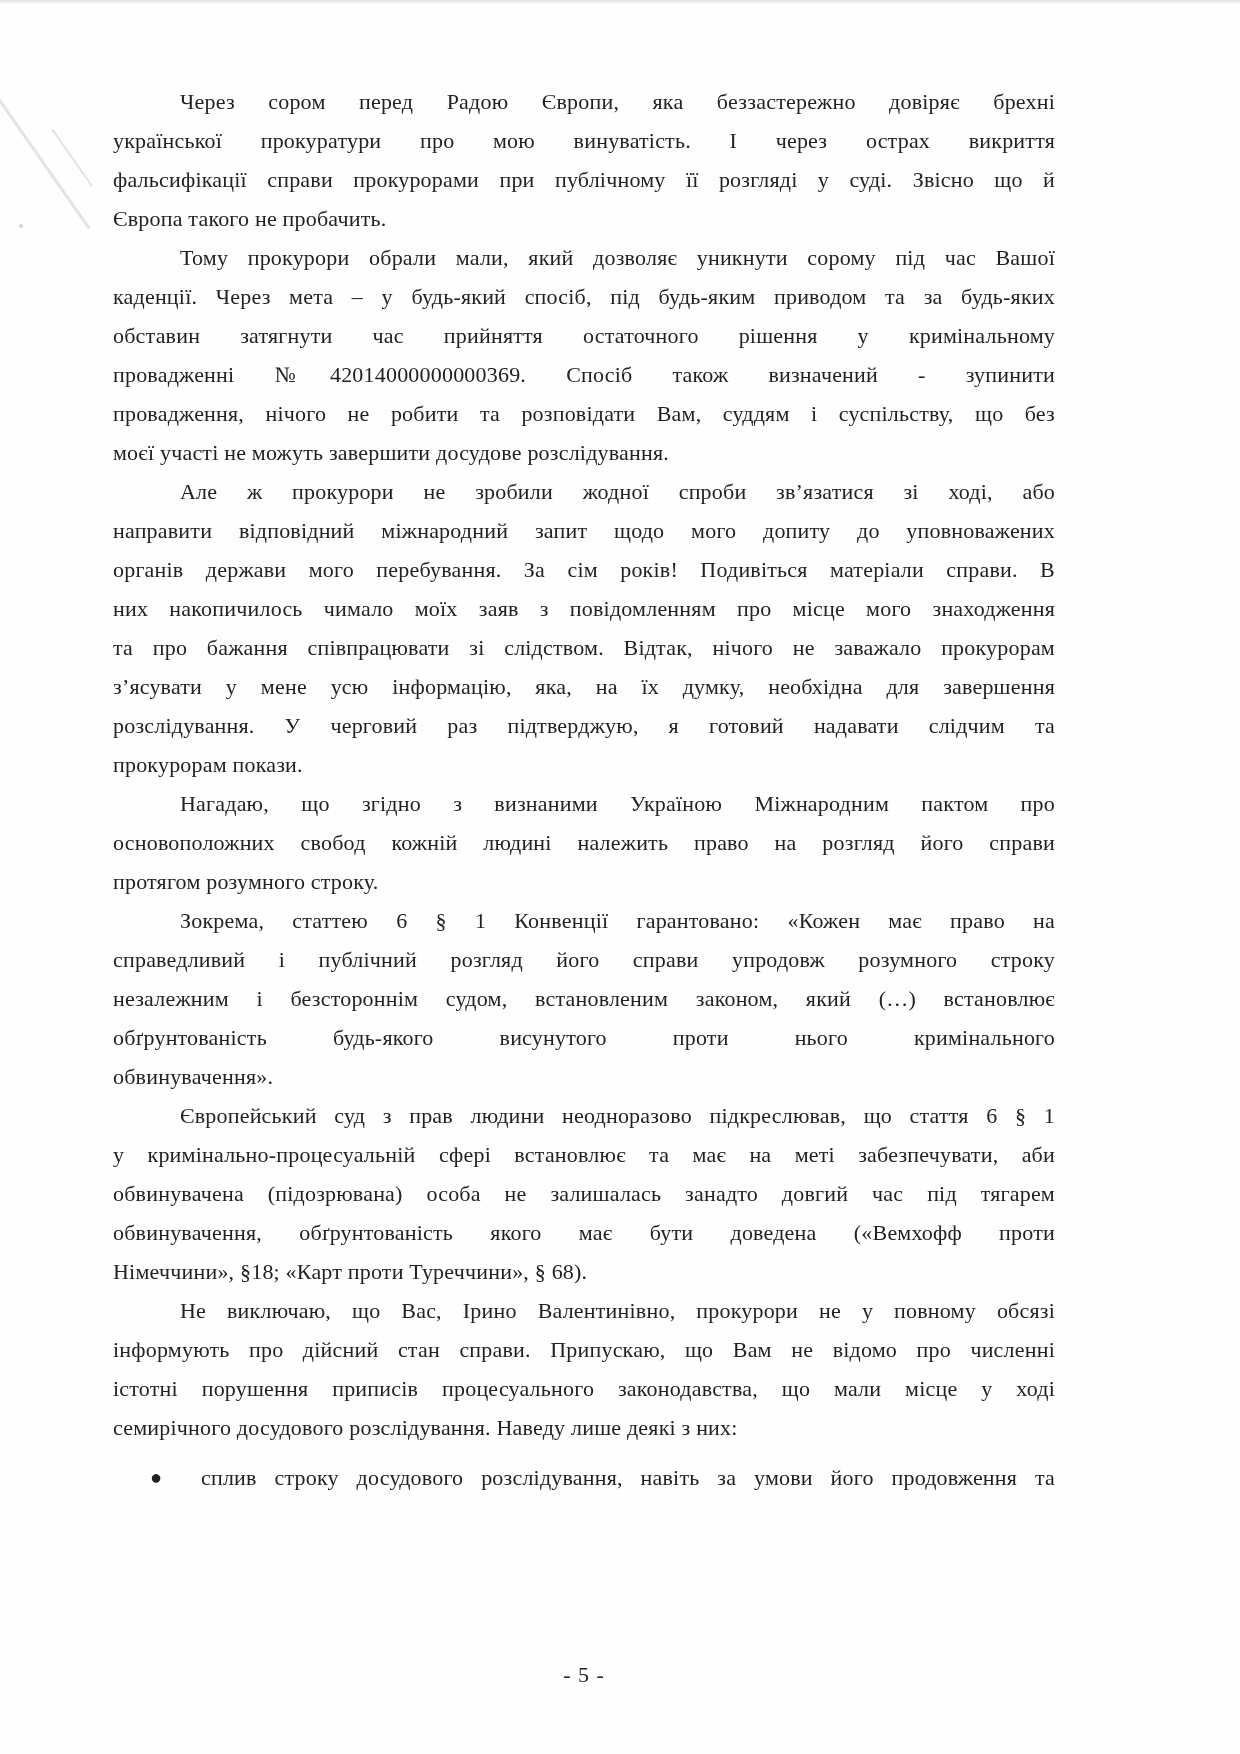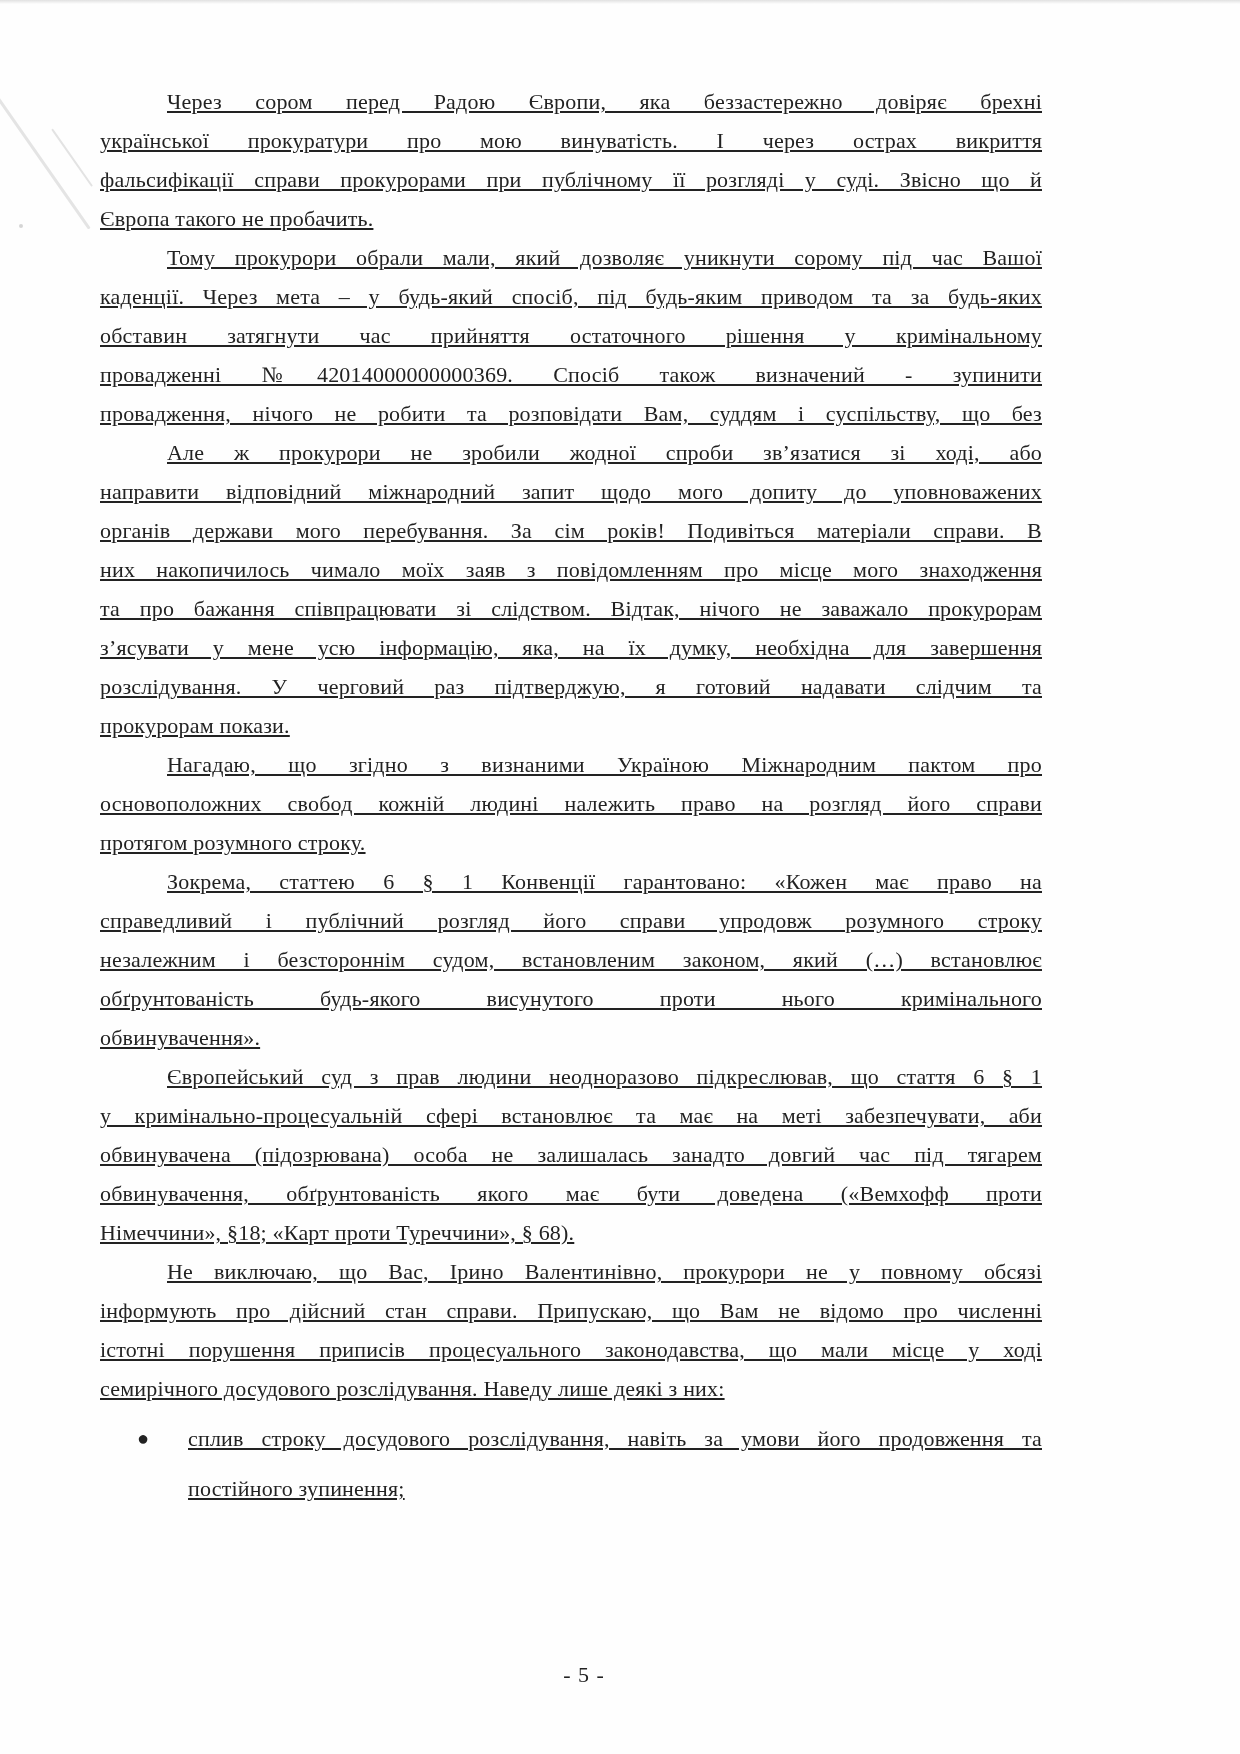--- a/index.html
+++ b/index.html
@@ -47,27 +47,26 @@
   .speck {
     position: absolute;
     left: 19px; top: 224px;
     width: 4px; height: 4px;
     background: #b9b9b9;
     border-radius: 50%;
     opacity: .6;
   }
   .text-block {
     position: absolute;
-    left: 100px;
+    left: 113px;
     top: 82px;
     width: 942px;
     font-size: 22px;
     line-height: 39px;
     letter-spacing: 0.2px;
-    text-decoration: underline;
   }
   .line {
     text-align: justify;
     text-align-last: justify;
     white-space: normal;
   }
   .line.last {
     text-align: right;
     text-align-last: left;
   }
@@ -113,20 +112,21 @@
         <div class="line">української прокуратури про мою винуватість. І через острах викриття</div>
         <div class="line">фальсифікації справи прокурорами при публічному її розгляді у суді. Звісно що й</div>
         <div class="line last">Європа такого не пробачить.</div>
       </div>
       <div class="block paragraph">
         <div class="line first">Тому прокурори обрали мали, який дозволяє уникнути сорому під час Вашої</div>
         <div class="line">каденції. Через мета – у будь-який спосіб, під будь-яким приводом та за будь-яких</div>
         <div class="line">обставин затягнути час прийняття остаточного рішення у кримінальному</div>
         <div class="line">провадженні №42014000000000369. Спосіб також визначений - зупинити</div>
         <div class="line">провадження, нічого не робити та розповідати Вам, суддям і суспільству, що без</div>
+        <div class="line last">моєї участі не можуть завершити досудове розслідування.</div>
       </div>
       <div class="block paragraph">
         <div class="line first">Але ж прокурори не зробили жодної спроби зв’язатися зі ході, або</div>
         <div class="line">направити відповідний міжнародний запит щодо мого допиту до уповноважених</div>
         <div class="line">органів держави мого перебування. За сім років! Подивіться матеріали справи. В</div>
         <div class="line">них накопичилось чимало моїх заяв з повідомленням про місце мого знаходження</div>
         <div class="line">та про бажання співпрацювати зі слідством. Відтак, нічого не заважало прокурорам</div>
         <div class="line">з’ясувати у мене усю інформацію, яка, на їх думку, необхідна для завершення</div>
         <div class="line">розслідування. У черговий раз підтверджую, я готовий надавати слідчим та</div>
         <div class="line last">прокурорам покази.</div>
@@ -152,18 +152,17 @@
       </div>
       <div class="block paragraph">
         <div class="line first">Не виключаю, що Вас, Ірино Валентинівно, прокурори не у повному обсязі</div>
         <div class="line">інформують про дійсний стан справи. Припускаю, що Вам не відомо про численні</div>
         <div class="line">істотні порушення приписів процесуального законодавства, що мали місце у ході</div>
         <div class="line last">семирічного досудового розслідування. Наведу лише деякі з них:</div>
       </div>
       <div class="block bullet">
         <span class="marker">●</span>
         <div class="line">сплив строку досудового розслідування, навіть за умови його продовження та</div>
-        <div class="line last">постійного зупинення;</div>
       </div>
     </div>
 
   <div class="page-number">- 5 -</div>
 </div>
 
 </body></html>

